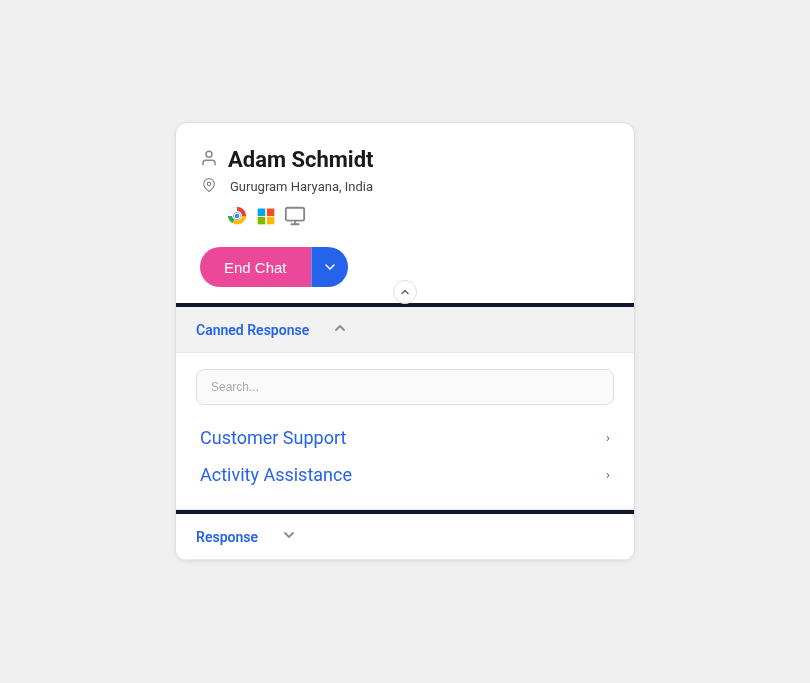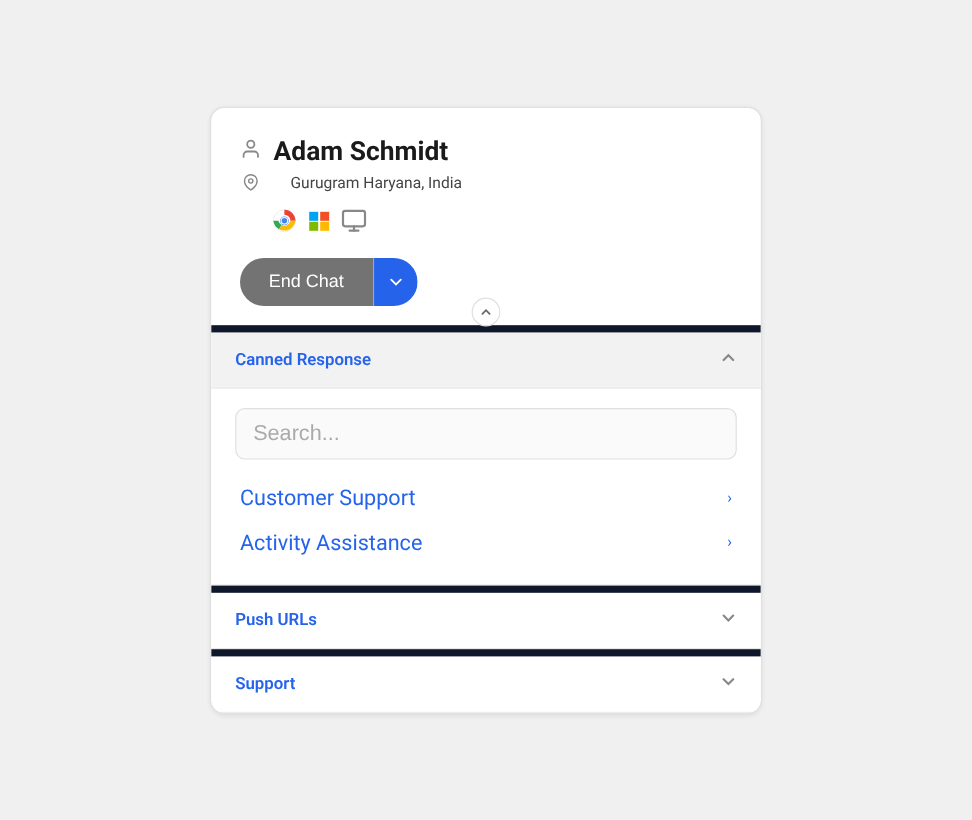--- a/index.html
+++ b/index.html
@@ -55,21 +55,21 @@
     .profile-email {
       color: #777;
       font-size: 13px;
       margin-left: 28px;
       margin-bottom: 12px;
     }
 
     .profile-info-row {
       display: flex;
       align-items: center;
-      gap: 24px;
+      gap: 12px;
       margin-bottom: 6px;
       margin-left: 0;
     }
 
     .info-icon {
       color: #888;
       font-size: 14px;
       width: 18px;
       text-align: center;
     }
@@ -88,21 +88,21 @@
     }
 
     .button-row {
       display: flex;
       align-items: center;
       gap: 0;
       margin-top: 20px;
     }
 
     .end-chat-btn {
-      background: #737373;
+      background: #ec4899;
       color: #fff;
       border: none;
       border-radius: 24px 0 0 24px;
       padding: 10px 24px;
       font-size: 15px;
       font-weight: 500;
       cursor: pointer;
       height: 40px;
     }
 
@@ -136,24 +136,23 @@
       cursor: pointer;
       font-size: 11px;
       color: #666;
       z-index: 10;
     }
 
     
     .section-header {
       display: flex;
       align-items: center;
-      justify-content: space-between;
       padding: 14px 20px;
       background: #f7f7f7;
-      border-top: 6px solid #0f172a;
+      border-top: 4px solid #0f172a;
       border-bottom: 1px solid #e8e8e8;
       cursor: pointer;
       gap: 24px;
     }
 
     .section-header.expanded {
       background: #f2f2f2;
     }
 
     .section-title {
@@ -177,21 +176,21 @@
     .search-input-wrap {
       position: relative;
       margin-bottom: 14px;
     }
 
     .search-input {
       width: 100%;
       padding: 10px 14px;
       border: 1px solid #e0e0e0;
       border-radius: 8px;
-      font-size: 18px;
+      font-size: 12px;
       color: #1d4ed8;
       outline: none;
       background: #fafafa;
     }
 
     .search-input::placeholder {
       color: #aaa;
     }
 
     .canned-item {
@@ -313,37 +312,27 @@
         <span class="canned-item-label">Customer Support</span>
         <span class="canned-item-arrow">›</span>
       </div>
       <div class="canned-item">
         <span class="canned-item-label">Activity Assistance</span>
         <span class="canned-item-arrow">›</span>
       </div>
     </div>
   </div>
 
+
+
   <div class="section-collapsed">
     <div class="section-header">
-      <span class="section-title">Push URLs</span>
+      <span class="section-title">Response</span>
       <span class="section-chevron">
         <svg width="14" height="14" viewBox="0 0 14 14" fill="none" stroke="#888" stroke-width="1.8" stroke-linecap="round">
           <path d="M3 5 L7 9 L11 5"></path>
         </svg>
       </span>
     </div>
   </div>
 
 
-  <div class="section-collapsed">
-    <div class="section-header">
-      <span class="section-title">Support</span>
-      <span class="section-chevron">
-        <svg width="14" height="14" viewBox="0 0 14 14" fill="none" stroke="#888" stroke-width="1.8" stroke-linecap="round">
-          <path d="M3 5 L7 9 L11 5"></path>
-        </svg>
-      </span>
-    </div>
-  </div>
-
-
 </div>
 
 </body></html>

